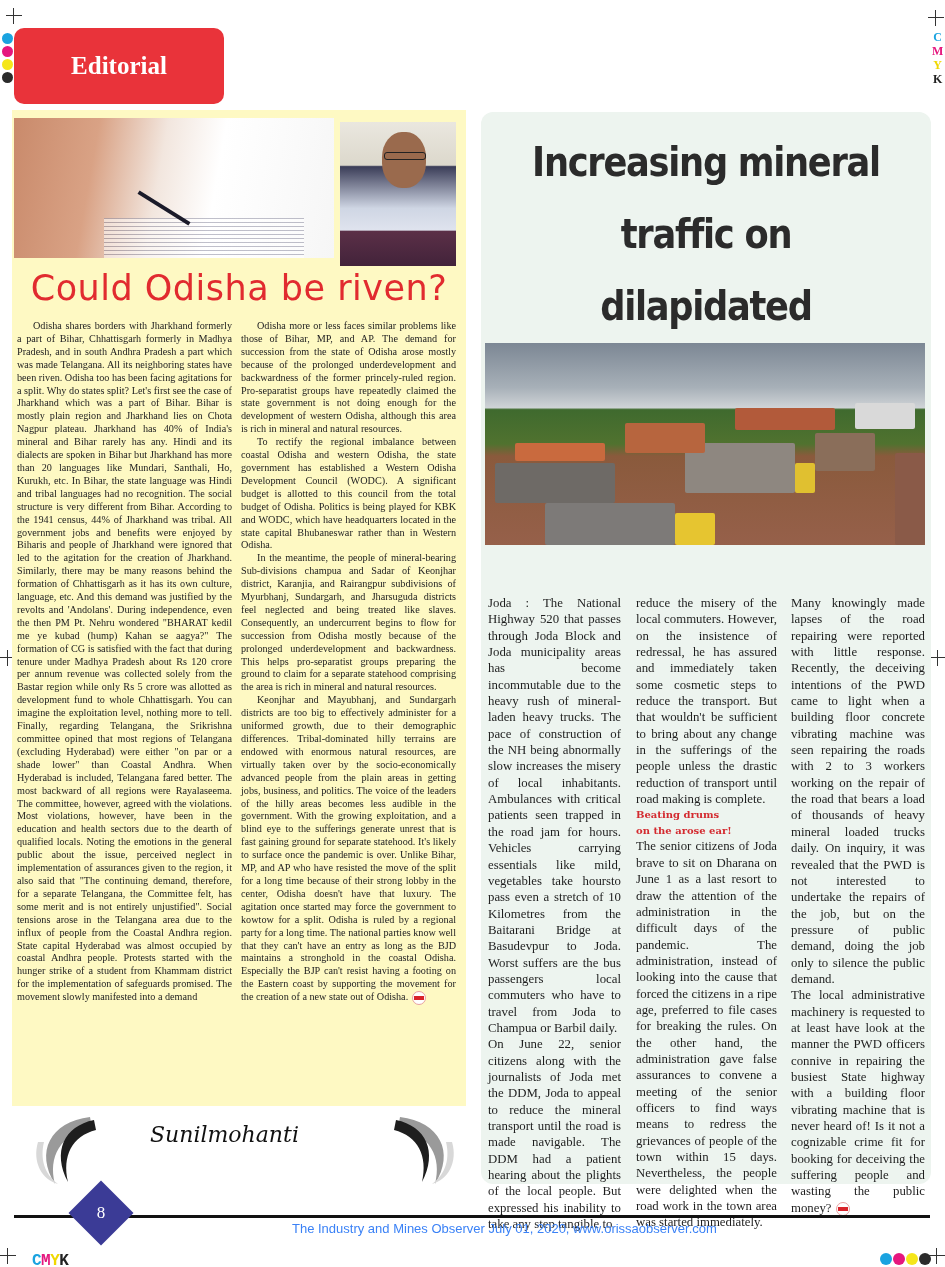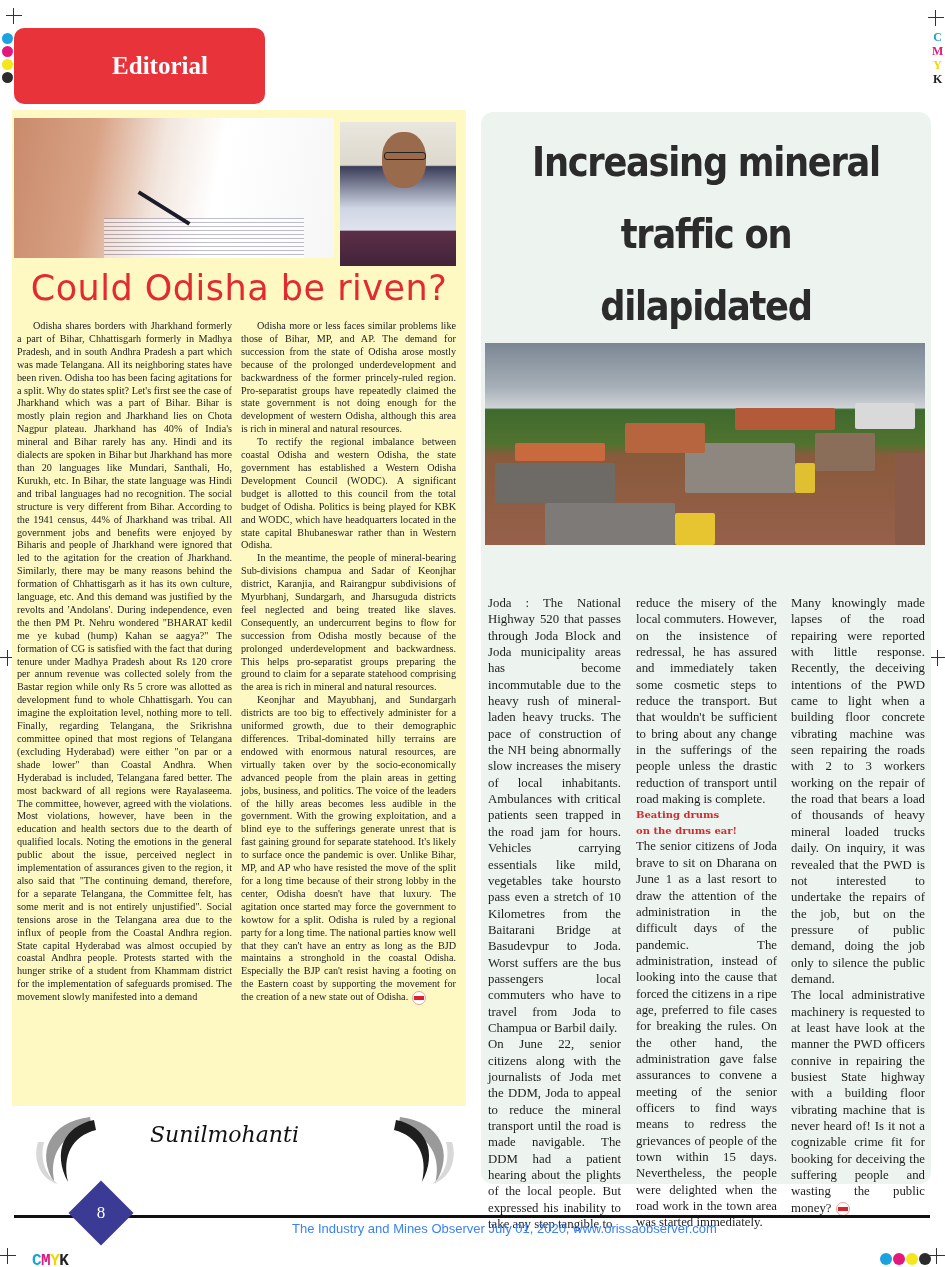--- a/index.html
+++ b/index.html
@@ -9,21 +9,21 @@
   
   .reg { position:absolute; width:16px; height:16px; }
   .reg:before { content:""; position:absolute; left:7px; top:0; width:1px; height:16px; background:#333; }
   .reg:after { content:""; position:absolute; top:7px; left:0; width:16px; height:1px; background:#333; }
   .dot { position:absolute; width:11px; height:11px; border-radius:50%; }
 
   .cmyk-letters { position:absolute; left:932px; top:30px; font-family:"Liberation Serif", serif; font-weight:bold; font-size:12px; line-height:14px; text-align:center; }
 
   
   .editorial-badge { position:absolute; left:14px; top:28px; width:210px; height:76px; background:#e9333a; border-radius:10px;
-                     color:#fff; font-family:"Liberation Serif", serif; font-weight:bold; font-size:25px; display:flex; align-items:center; justify-content:center;padding-left:41px; }
+                     color:#fff; font-family:"Liberation Serif", serif; font-weight:bold; font-size:25px; display:flex; align-items:center; justify-content:center; }
 
   
   .left-panel { position:absolute; left:12px; top:110px; width:454px; height:996px; background:#fef9c3; }
   .hero-img { position:absolute; left:2px; top:8px; width:320px; height:140px;
               background:linear-gradient(100deg,#c98a6b 0%,#d9a285 25%,#f2e6de 45%,#ffffff 62%,#f6f6f6 100%); overflow:hidden; }
   .hero-img .pen { position:absolute; left:120px; top:88px; width:60px; height:4px; background:#1b1b2a; transform:rotate(32deg); }
   .hero-img .paper { position:absolute; left:90px; top:100px; width:200px; height:40px;
                      background:repeating-linear-gradient(0deg,#ffffff 0 3px,#8c8ca0 3px 4px); opacity:.55; }
   .portrait { position:absolute; left:328px; top:12px; width:116px; height:144px;
               background:linear-gradient(180deg,#eae7df 0%,#dcd8cc 30%,#3b3d58 31%,#cfd6e4 60%,#dfe3ee 75%,#5b2f47 76%,#42233a 100%); }
@@ -152,21 +152,21 @@
 
   <div class="rcol rc1">
     <p>Joda : The National Highway 520 that passes through Joda Block and Joda municipality areas has become incommutable due to the heavy rush of mineral-laden heavy trucks. The pace of construction of the NH being abnormally slow increases the misery of local inhabitants. Ambulances with critical patients seen trapped in the road jam for hours. Vehicles carrying essentials like mild, vegetables take hoursto pass even a stretch of 10 Kilometres from the Baitarani Bridge at Basudevpur to Joda. Worst suffers are the bus passengers local commuters who have to travel from Joda to Champua or Barbil daily.</p>
     <p>On June 22, senior citizens along with the journalists of Joda met the DDM, Joda to appeal to reduce the mineral transport until the road is made navigable. The DDM had a patient hearing about the plights of the local people. But expressed his inability to take any step tangible to</p>
   </div>
 
   <div class="rcol rc2">
     <p>reduce the misery of the local commuters. However, on the insistence of redressal, he has assured and immediately taken some cosmetic steps to reduce the transport. But that wouldn't be sufficient to bring about any change in the sufferings of the people unless the drastic reduction of transport until road making is complete.</p>
     <div class="subhead">
       <div>Beating drums</div>
-      <div>on the drums ear!</div>
+      <div>on the arose ear!</div>
     </div>
     <p>The senior citizens of Joda brave to sit on Dharana on June 1 as a last resort to draw the attention of the administration in the difficult days of the pandemic. The administration, instead of looking into the cause that forced the citizens in a ripe age, preferred to file cases for breaking the rules. On the other hand, the administration gave false assurances to convene a meeting of the senior officers to find ways means to redress the grievances of people of the town within 15 days. Nevertheless, the people were delighted when the road work in the town area was started immediately.</p>
   </div>
 
   <div class="rcol rc3">
     <p>Many knowingly made lapses of the road repairing were reported with little response. Recently, the deceiving intentions of the PWD came to light when a building floor concrete vibrating machine was seen repairing the roads with 2 to 3 workers working on the repair of the road that bears a load of thousands of heavy mineral loaded trucks daily. On inquiry, it was revealed that the PWD is not interested to undertake the repairs of the job, but on the pressure of public demand, doing the job only to silence the public demand.</p>
     <p><span>The local administrative machinery is requested to at least have look at the manner the PWD officers connive in repairing the busiest State highway with a building floor vibrating machine that is never heard of! Is it not a cognizable crime fit for booking for deceiving the suffering people and wasting the public money?</span><span class="endmark"></span></p>
   </div>
 </div>
 

